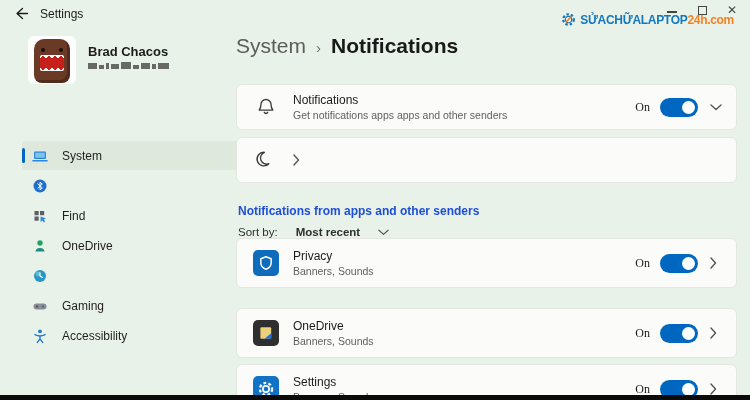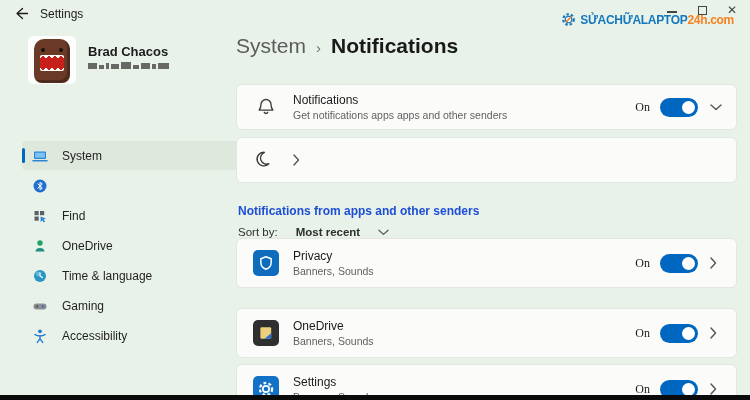--- a/index.html
+++ b/index.html
@@ -171,21 +171,20 @@
         <span class="nav-label">OneDrive</span>
       </div>
       <div class="nav-item">
         <span class="nav-ic">
             <svg viewBox="0 0 16 16">
               <circle cx="8" cy="8" r="6" fill="#2897c6"></circle>
               <circle cx="6" cy="6" r="2.4" fill="#7fd0e8" opacity=".6"></circle>
               <path d="M8 4.8V8l2.4 1.5" stroke="#fff" stroke-width="1.2" fill="none" stroke-linecap="round"></path>
             </svg>
           </span>
-        <span class="nav-label">Time &amp; language</span>
       </div>
       <div class="nav-item">
         <span class="nav-ic">
             <svg viewBox="0 0 16 16">
               <rect x="1.5" y="5.5" width="13" height="6" rx="3" fill="#8b8f94"></rect>
               <circle cx="5" cy="8.5" r="1.2" fill="#565a5e"></circle>
               <circle cx="11" cy="8.5" r="1.2" fill="#3e6fb4"></circle>
             </svg>
           </span>
         <span class="nav-label">Gaming</span>

